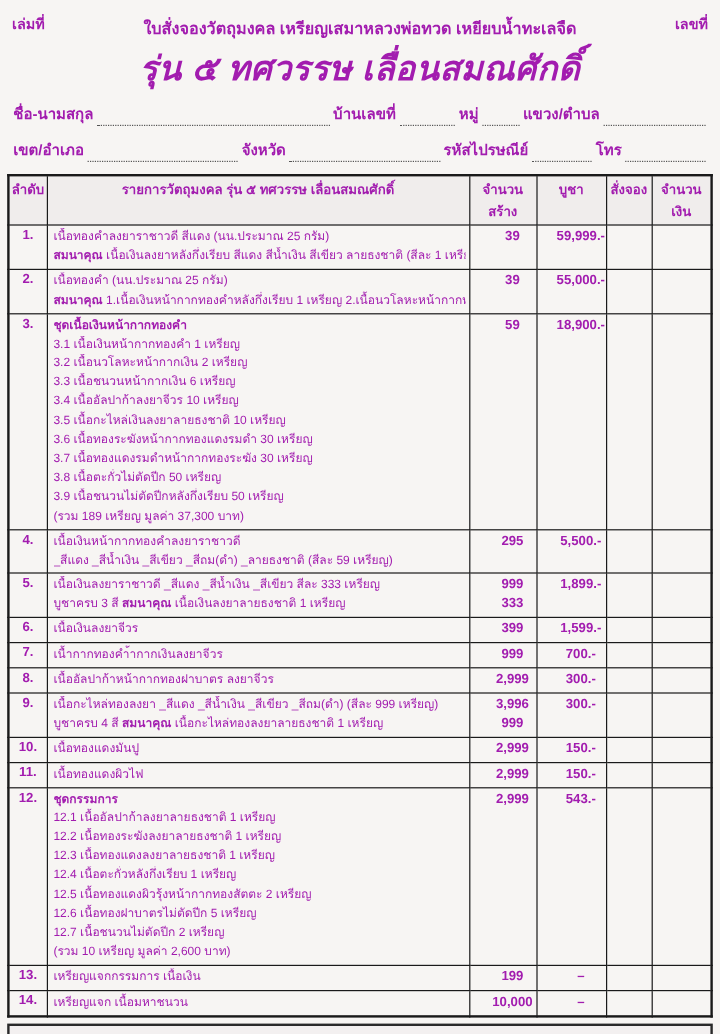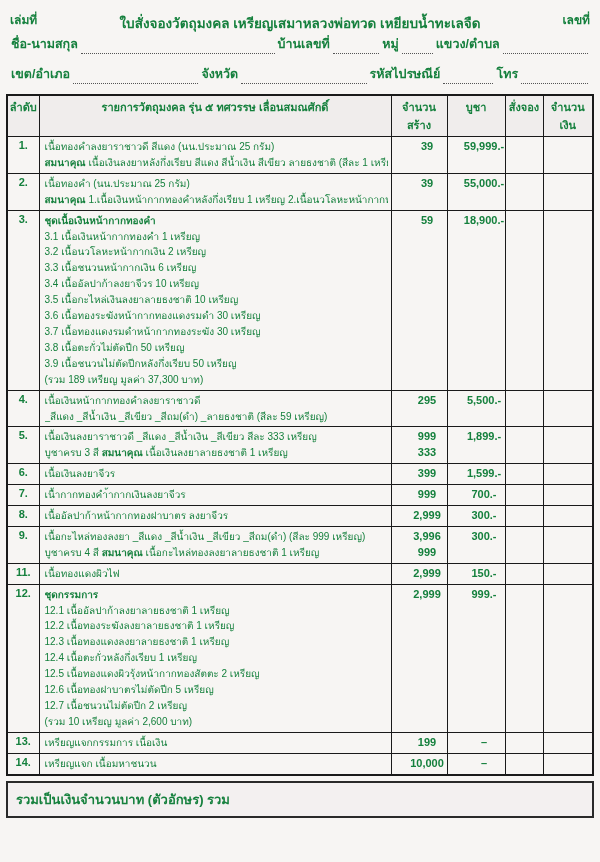--- a/index.html
+++ b/index.html
@@ -1,21 +1,21 @@
 <!DOCTYPE html>
 <html><head>
 <meta charset="utf-8">
 <style>
   * { box-sizing: border-box; margin: 0; padding: 0; }
   html,body { background: #f1efed; }
   .page {
     width: 600px; height: 862px;
     margin: 0 auto;
     background: #f7f5f3;
-    color: #15803d;
+    color: #a21caf;
     font-family: "Liberation Sans", sans-serif;
     padding: 8px 6px 6px 6px;
     position: relative;
   }
   
   .top-row {
     display: flex; align-items: flex-start; justify-content: space-between;
     padding: 2px 4px 0 4px;
   }
   .corner-label { font-size: 12px; font-weight: bold; width: 70px; }
@@ -72,20 +72,21 @@
 </head>
 <body>
 
 <div class="page">
 
   <div class="top-row">
     <span class="corner-label">เล่มที่</span>
     <span class="subtitle">ใบสั่งจองวัตถุมงคล เหรียญเสมาหลวงพ่อทวด เหยียบน้ำทะเลจืด</span>
     <span class="corner-label right">เลขที่</span>
   </div>
+  <div class="big-title">รุ่น ๕ ทศวรรษ เลื่อนสมณศักดิ์</div>
 
   <div class="field-line">
     <span class="lbl">ชื่อ-นามสกุล</span>
     <span class="dots grow-50"></span>
     <span class="lbl">บ้านเลขที่</span>
     <span class="dots grow-12"></span>
     <span class="lbl">หมู่</span>
     <span class="dots grow-08"></span>
     <span class="lbl">แขวง/ตำบล</span>
     <span class="dots grow-22"></span>
@@ -259,20 +260,34 @@
             <div class="ln">3,996</div>
             <div class="ln">999</div>
           </td>
           <td class="price">
             <div class="ln">300.-</div>
           </td>
           <td class="order"></td>
           <td class="amount"></td>
         </tr>
         <tr>
+          <td class="no">10.</td>
+          <td class="desc">
+            <div class="ln">เนื้อทองแดงมันปู</div>
+          </td>
+          <td class="qty">
+            <div class="ln">2,999</div>
+          </td>
+          <td class="price">
+            <div class="ln">150.-</div>
+          </td>
+          <td class="order"></td>
+          <td class="amount"></td>
+        </tr>
+        <tr>
           <td class="no">11.</td>
           <td class="desc">
             <div class="ln">เนื้อทองแดงผิวไฟ</div>
           </td>
           <td class="qty">
             <div class="ln">2,999</div>
           </td>
           <td class="price">
             <div class="ln">150.-</div>
           </td>
@@ -289,21 +304,21 @@
             <div class="ln">12.4 เนื้อตะกั่วหลังกึ่งเรียบ 1 เหรียญ</div>
             <div class="ln">12.5 เนื้อทองแดงผิวรุ้งหน้ากากทองสัตตะ 2 เหรียญ</div>
             <div class="ln">12.6 เนื้อทองฝาบาตรไม่ตัดปีก 5 เหรียญ</div>
             <div class="ln">12.7 เนื้อชนวนไม่ตัดปีก 2 เหรียญ</div>
             <div class="ln">(รวม 10 เหรียญ มูลค่า 2,600 บาท)</div>
           </td>
           <td class="qty">
             <div class="ln">2,999</div>
           </td>
           <td class="price">
-            <div class="ln">999.-</div>
+            <div class="ln">543.-</div>
           </td>
           <td class="order"></td>
           <td class="amount"></td>
         </tr>
         <tr>
           <td class="no">13.</td>
           <td class="desc">
             <div class="ln">เหรียญแจกกรรมการ เนื้อเงิน</div>
           </td>
           <td class="qty">

